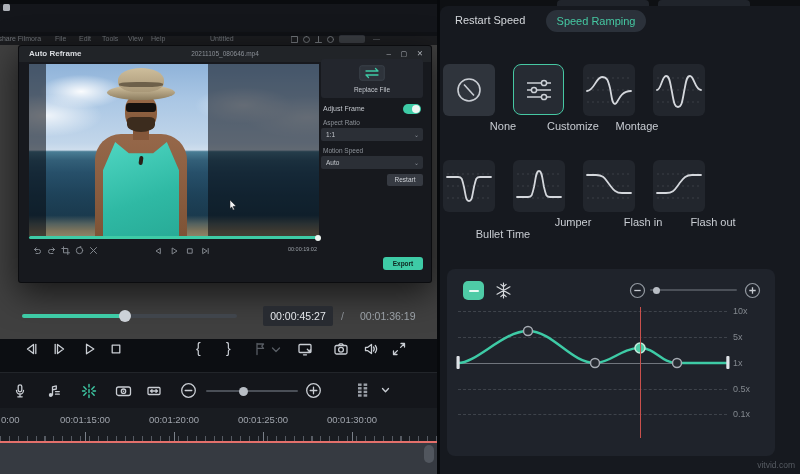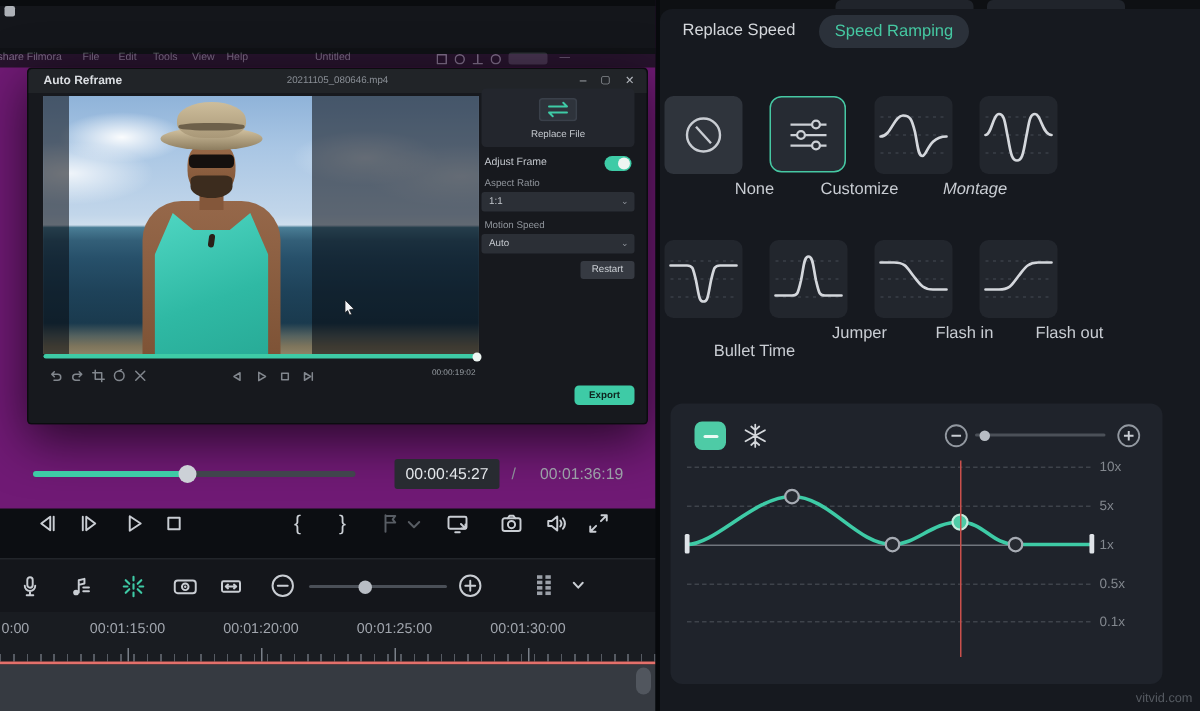--- a/index.html
+++ b/index.html
@@ -21,21 +21,21 @@
       font-size:6.5px;line-height:13px;padding:0 5px;box-sizing:border-box;}
   .dd .car{position:absolute;right:4px;top:4px;color:#8f949b;font-size:6px;line-height:6px;}
   .lbl7{font-size:7px;color:#c2c6cc;}
   .lbl65{font-size:6.5px;color:#8f949b;}
 </style>
 </head>
 <body>
 
 <div id="stage">
 
-  <div class="a" style="left:0;top:0;width:437px;height:339px;background:#701a75;">
+  <div class="a" style="left:0;top:0;width:437px;height:339px;background:#404040;">
 
     <div class="a" style="left:0;top:0;width:437px;height:32px;background:#14161b;border-top:4px solid #0a0c0f;"></div>
     <div class="a" style="left:2px;top:3px;">
       <svg width="9" height="9" viewBox="0 0 9 9">
           <rect x="1" y="1" width="7" height="7" rx="1.5" fill="#c8ccd2" opacity="0.85"></rect>
         </svg>
     </div>
 
     <div class="a" style="left:0;top:32px;width:437px;height:13px;background:#0f1115;font-size:7px;line-height:13px;color:#7e838a;opacity:.75;">
       <span class="a" style="left:-26px;top:0;white-space:nowrap;">Wondershare Filmora</span>
@@ -349,21 +349,21 @@
     </div>
   </div>
 
   <div class="a" style="left:437px;top:0;width:3px;height:474px;background:#07090c;"></div>
 
   <div class="a" style="left:440px;top:0;width:360px;height:474px;background:#0e1013;">
     <div class="a" style="left:117px;top:0;width:92px;height:7px;background:#20242b;border-radius:4px 4px 0 0;"></div>
     <div class="a" style="left:218px;top:0;width:92px;height:7px;background:#20242b;border-radius:4px 4px 0 0;"></div>
     <div class="a" style="left:0;top:6px;width:360px;height:468px;background:#16191f;border-radius:8px 0 0 0;"></div>
 
-    <span class="a" style="left:15px;top:14px;font-size:11px;color:#d4d7db;">Replace Speed</span>
+    <span class="a" style="left:15px;top:14px;font-size:11px;color:#d4d7db;">Restart Speed</span>
     <div class="a" style="left:106px;top:10px;width:100px;height:22px;border-radius:12px;background:#2b313a;">
       <span style="display:block;text-align:center;font-size:11px;line-height:22px;color:#45c8a2;">Speed Ramping</span>
     </div>
 
     <div class="tile" style="left:3px;top:64px;background:#2f343c;">
       <svg width="30" height="30" viewBox="0 0 30 30">
           <circle cx="15" cy="15" r="11" stroke="#c9cdd3" stroke-width="1.6" fill="none"></circle>
           <line x1="10" y1="9.5" x2="20" y2="20.5" stroke="#c9cdd3" stroke-width="1.6"></line>
         </svg>
     </div>
@@ -386,21 +386,21 @@
         </svg>
     </div>
     <div class="tile" style="left:213px;top:64px;">
       <svg width="52" height="52" viewBox="0 0 52 52">
           <path class="grid" d="M4,14 H48 M4,26 H48 M4,38 H48"></path>
           <path class="crv" d="M4,26 C8,26 9,12 13,12 C17,12 17,19 19,28 C21,40 22,43 25,43 C28,43 29,40 31,28 C33,19 33,12 37,12 C41,12 42,26 48,26"></path>
         </svg>
     </div>
     <span class="plabel" style="left:-3px;top:120px;">None</span>
     <span class="plabel" style="left:67px;top:120px;">Customize</span>
-    <span class="plabel" style="left:144px;top:120px;font-style:italic;">Montage</span>
+    <span class="plabel" style="left:131px;top:120px;">Montage</span>
 
     <div class="tile" style="left:3px;top:160px;">
       <svg width="52" height="52" viewBox="0 0 52 52">
           <path class="grid" d="M4,14 H48 M4,26 H48 M4,38 H48"></path>
           <path class="crv" d="M4,17 L15,17 C19,17 19,19 21,27 C23,37 23,41 26,41 C29,41 29,37 31,27 C33,19 33,17 37,17 L48,17"></path>
         </svg>
     </div>
     <div class="tile" style="left:73px;top:160px;">
       <svg width="52" height="52" viewBox="0 0 52 52">
           <path class="grid" d="M4,14 H48 M4,26 H48 M4,38 H48"></path>

